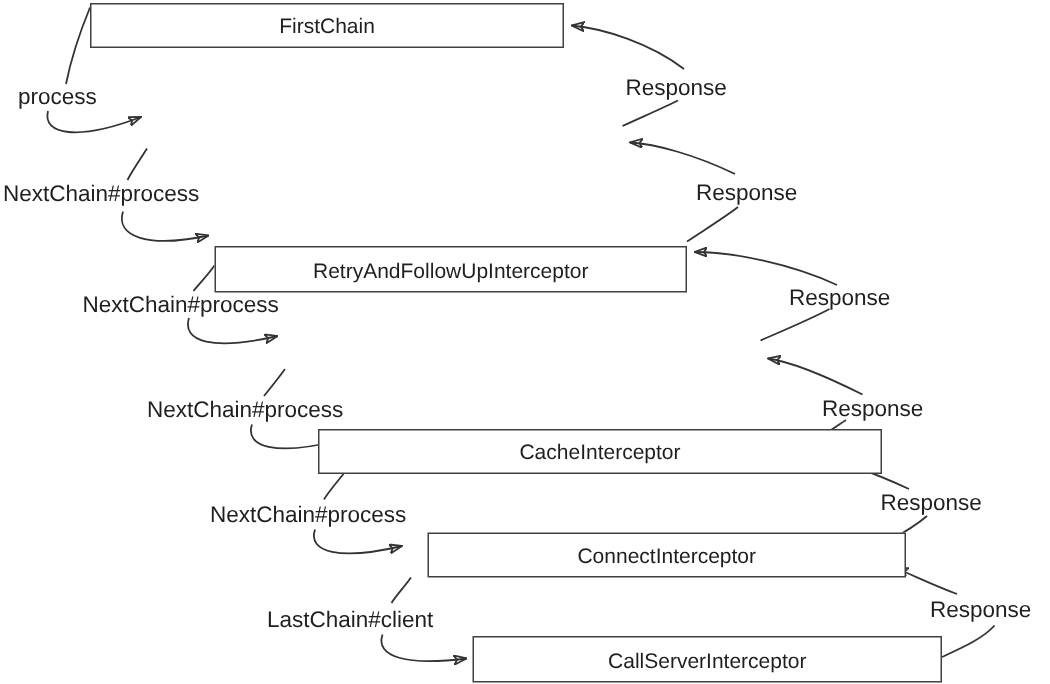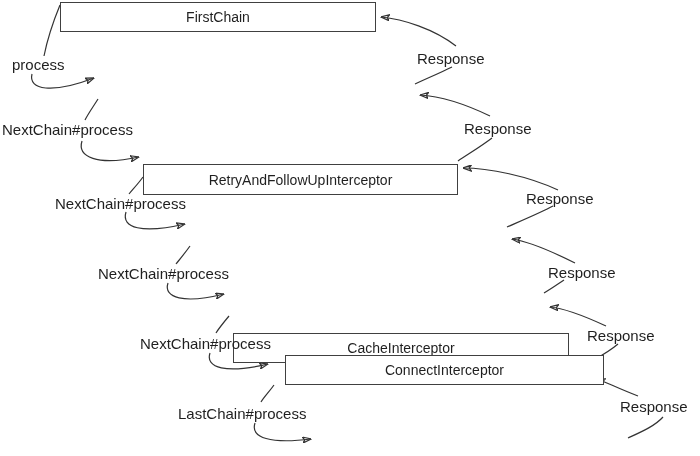--- a/index.html
+++ b/index.html
@@ -94,29 +94,30 @@
       <path marker-end="url(#arrowhead)" d="M 575,263 C 549,250 526,241 512,239"></path>
       <path d="M 592,361 C 601,356 611,350 618,344"></path>
       <path marker-end="url(#arrowhead)" d="M 606,326 C 580,314 562,308 550,307"></path>
       <path d="M 628,438 C 641,432 655,426 663,417"></path>
       <path marker-end="url(#arrowhead)" d="M 638,396 C 617,388 606,382 597,379"></path>
     </g>
   </svg>
 
   <div class="chain-box" style="left:60px; top:2px; width:316px; height:30px;">FirstChain</div>
   <div class="chain-box" style="left:143px; top:146px; width:315px; height:31px;margin-top:18px;">RetryAndFollowUpInterceptor</div>
-  <div class="chain-box" style="left:233px; top:286px; width:336px; height:30px;margin-top:47px;">CacheInterceptor</div>
+  <div class="chain-box" style="left:212px; top:286px; width:376px; height:30px;">CacheInterceptor</div>
   <div class="chain-box" style="left:285px; top:355px; width:319px; height:30px;">ConnectInterceptor</div>
+  <div class="chain-box" style="left:315px; top:424px; width:313px; height:31px;">CallServerInterceptor</div>
 
   <span class="edge-label" style="left:12px; top:56px;">process</span>
   <span class="edge-label" style="left:2px; top:121px;">NextChain#process</span>
   <span class="edge-label" style="left:55px; top:195px;">NextChain#process</span>
   <span class="edge-label" style="left:98px; top:265px;">NextChain#process</span>
   <span class="edge-label" style="left:140px; top:335px;">NextChain#process</span>
-  <span class="edge-label" style="left:178px; top:405px;">LastChain#process</span>
+  <span class="edge-label" style="left:178px; top:405px;">LastChain#client</span>
 
   <span class="edge-label" style="left:417px; top:50px;">Response</span>
   <span class="edge-label" style="left:464px; top:120px;">Response</span>
   <span class="edge-label" style="left:526px; top:190px;">Response</span>
   <span class="edge-label" style="left:548px; top:264px;">Response</span>
   <span class="edge-label" style="left:587px; top:327px;">Response</span>
   <span class="edge-label" style="left:620px; top:398px;">Response</span>
 
 </div>
 

